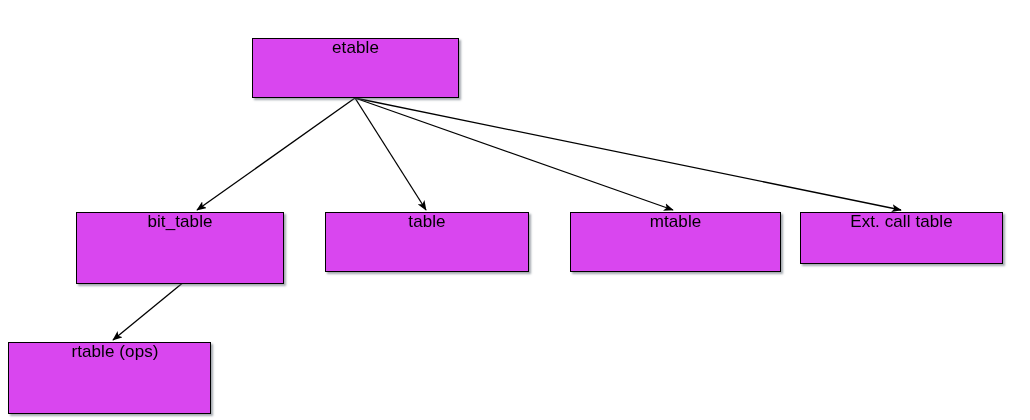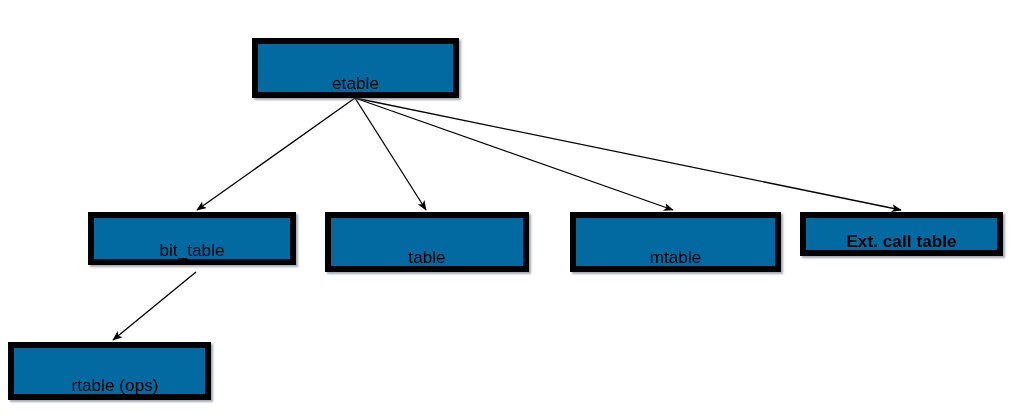--- a/index.html
+++ b/index.html
@@ -21,24 +21,24 @@
     position: absolute;
     left: 0;
     top: 0;
     width: 1030px;
     height: 420px;
     pointer-events: none;
   }
   .node {
     position: absolute;
     box-sizing: border-box;
-    background: #0369a1;
-    border: 6px solid #000000;
+    background: #d946ef;
+    border: 1px solid #000000;
     display: flex;
-    align-items: flex-end;
+    align-items: flex-start;
     justify-content: center;
     box-shadow: 2px 2px 2px rgba(90, 98, 110, 0.55);
   }
   .node-label {
     font-family: "Liberation Sans", sans-serif;
     font-size: 17px;
     line-height: 1;
     color: #000000;
     white-space: nowrap;
     letter-spacing: 0.1px;
@@ -61,33 +61,33 @@
       <line x1="355" y1="98" x2="673" y2="210" stroke="#000000" stroke-width="1.3" marker-end="url(#arrowhead)"></line>
       <line x1="355" y1="98" x2="901" y2="210" stroke="#000000" stroke-width="1.3" marker-end="url(#arrowhead)"></line>
       <line x1="196" y1="272" x2="113" y2="340" stroke="#000000" stroke-width="1.3" marker-end="url(#arrowhead)"></line>
     </g>
   </svg>
 
   <div class="node" style="left:252px; top:38px; width:207px; height:60px;">
     <span class="node-label">etable</span>
   </div>
 
-  <div class="node" style="left:88px; top:212px; width:208px; height:53px;">
+  <div class="node" style="left:76px; top:212px; width:208px; height:72px;">
     <span class="node-label">bit_table</span>
   </div>
 
   <div class="node" style="left:325px; top:212px; width:204px; height:60px;">
     <span class="node-label">table</span>
   </div>
 
   <div class="node" style="left:570px; top:212px; width:211px; height:60px;">
     <span class="node-label">mtable</span>
   </div>
 
-  <div class="node" style="left:800px; top:212px; width:203px; height:44px;font-weight:bold;">
+  <div class="node" style="left:800px; top:212px; width:203px; height:52px;">
     <span class="node-label">Ext. call table</span>
   </div>
 
-  <div class="node" style="left:8px; top:342px; width:203px; height:58px;padding-left:11px;">
+  <div class="node" style="left:8px; top:342px; width:203px; height:72px;padding-left:11px;">
     <span class="node-label">rtable (ops)</span>
   </div>
 
 </div>
 
 </body></html>

